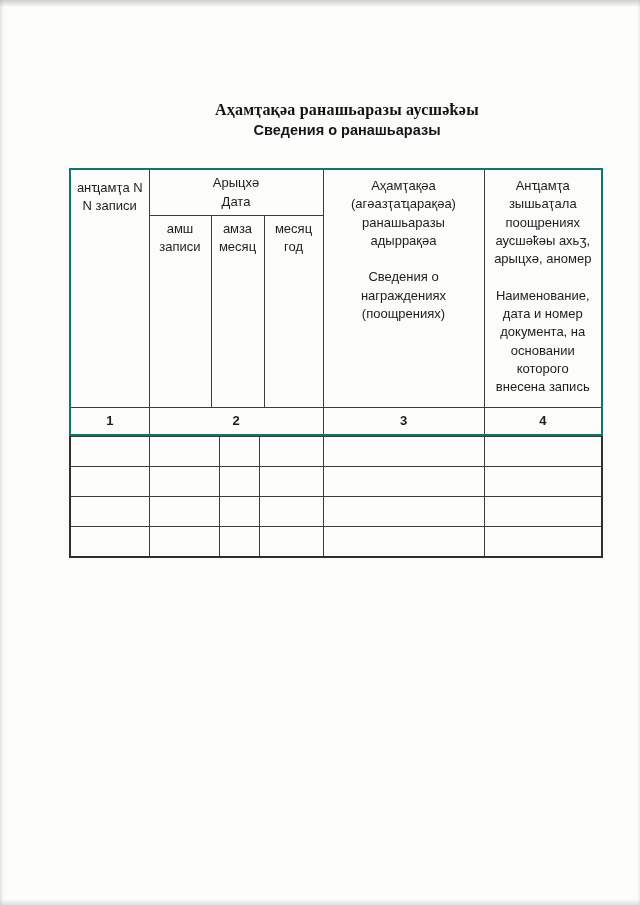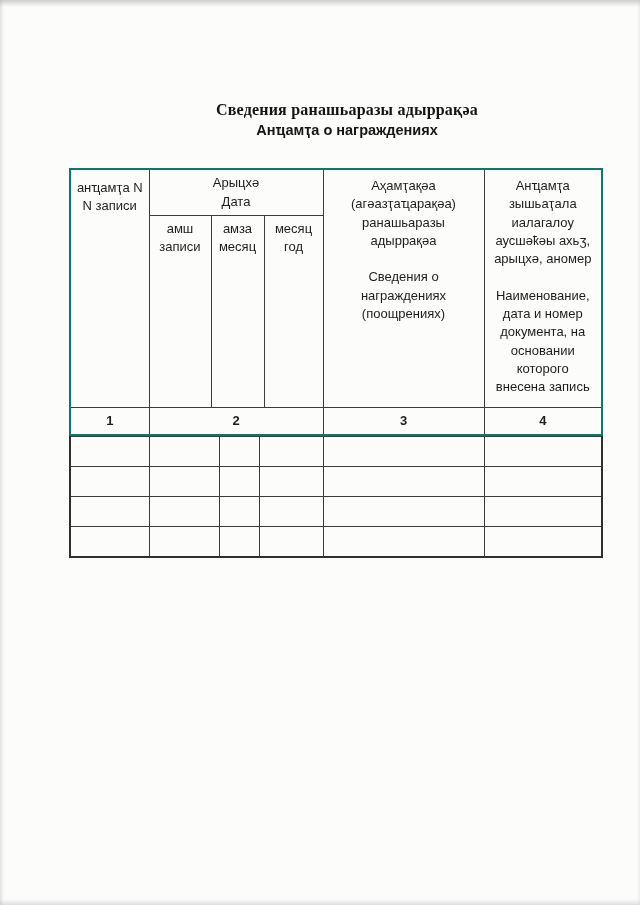--- a/index.html
+++ b/index.html
@@ -93,22 +93,22 @@
 <body>
 
 <div class="page">
 
   <div class="scan-top"></div>
   <div class="scan-bottom"></div>
   <div class="scan-left"></div>
   <div class="scan-right"></div>
 
   <div class="title-block">
-    <div class="title-abkhaz">Сведения ранашьаразы адыррақәа</div>
-    <div class="title-russian">Анҵамҭа о награждениях</div>
+    <div class="title-abkhaz">Аҳамҭақәа ранашьаразы аусшәҟәы</div>
+    <div class="title-russian">Сведения о ранашьаразы</div>
   </div>
 
   <div class="table-wrap">
 
     <table id="tbl1">
       <colgroup>
         <col style="width:79px">
           <col style="width:62px">
           <col style="width:53px">
         <col style="width:59px">
@@ -124,21 +124,21 @@
           <td rowspan="2" class="cell-top">Аҳамҭақәа
 (агәазҭаҵарақәа)
 ранашьаразы
 адыррақәа
 
 Сведения о
 награждениях
 (поощрениях)</td>
           <td rowspan="2" class="cell-top">Анҵамҭа
 зышьаҭала
-иалагалоу
+поощрениях
 аусшәҟәы ахьӡ,
 арыцхә, аномер
 
 Наименование,
 дата и номер
 документа, на
 основании
 которого
 внесена запись</td>
         </tr>

